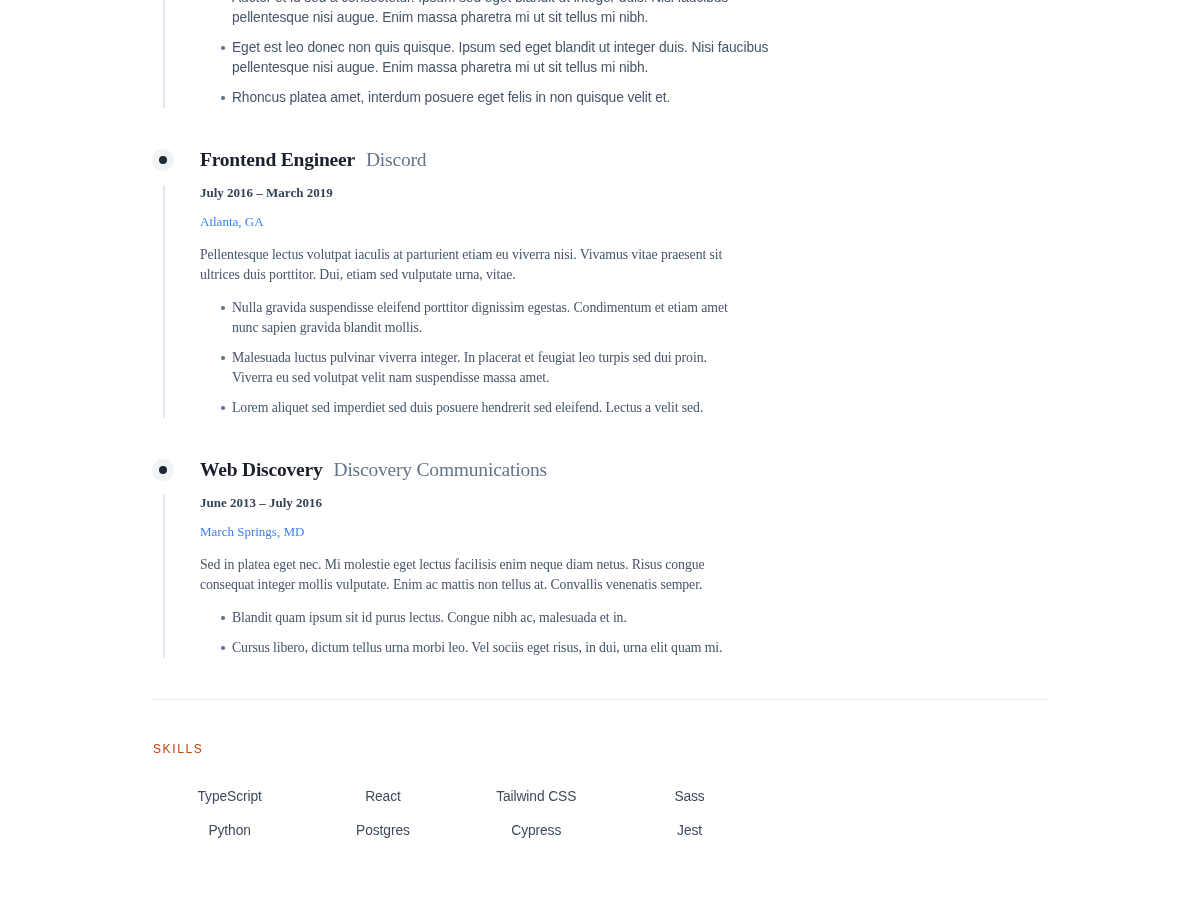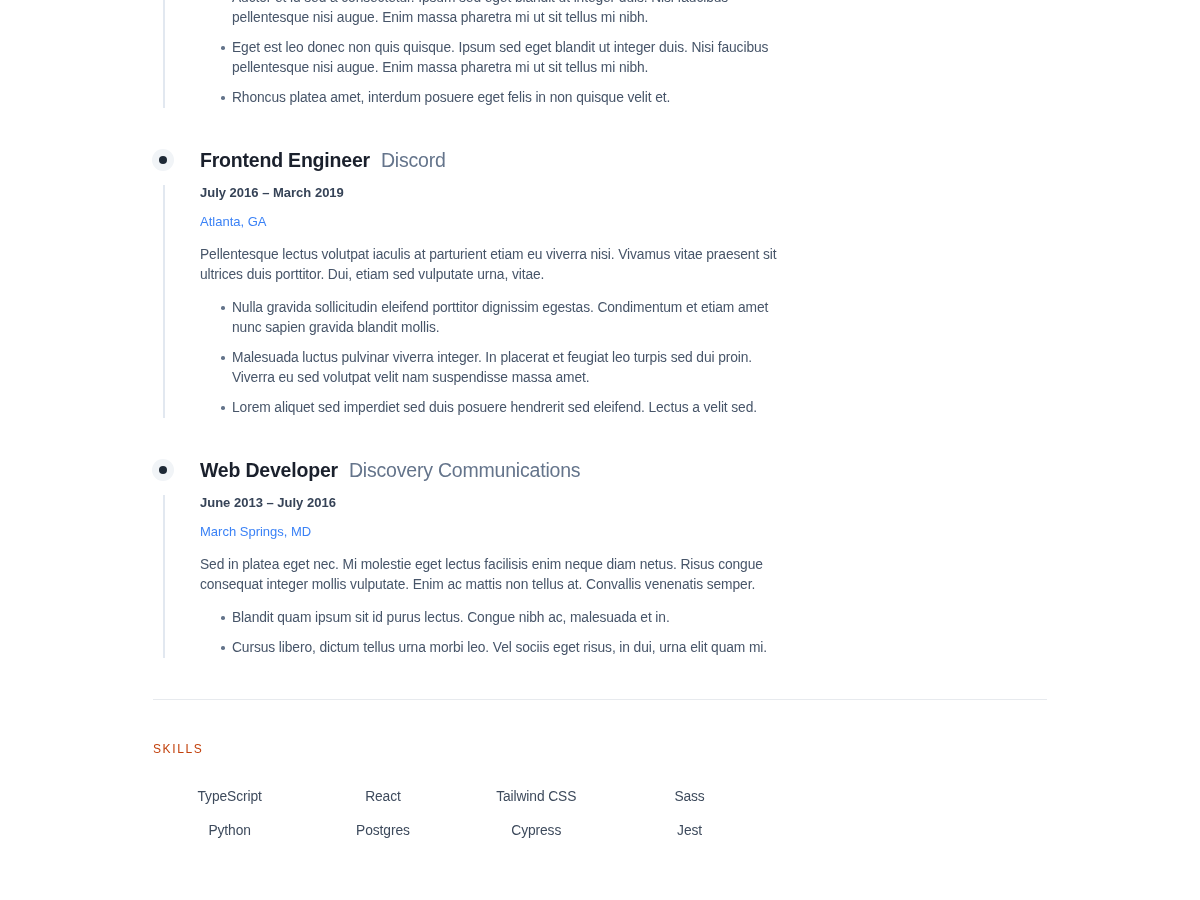--- a/index.html
+++ b/index.html
@@ -6,21 +6,21 @@
   html, body { width: 1200px; height: 900px; overflow: hidden; }
   body {
     background: #ffffff;
     font-family: "Liberation Sans", "DejaVu Sans", sans-serif;
     color: #475569;
   }
   .page { width: 894px; margin: 0 auto; position: relative; }
 
   
   .entry { position: relative; }
-  .entry + .entry, .entry + section .entry { margin-top: 0; }
+  .entry + .entry, .entry + section .entry { margin-top: 0; font-family: Liberation Serif, serif; }
   .entry { margin-bottom: 41px; }
   .entry--partial { margin-top: -12px; }
 
   .entry-head {
     position: relative;
     display: flex;
     align-items: center;
     padding-left: 47px;
     margin-bottom: 14px;
     min-height: 22px;
@@ -157,35 +157,35 @@
         <span class="company">Discord</span>
       </header>
       <div class="entry-body">
         <div class="meta">
           <span class="date-range">July 2016 – March 2019</span>
           <span class="location">Atlanta, GA</span>
         </div>
         <p class="summary">Pellentesque lectus volutpat iaculis at parturient etiam eu viverra nisi. Vivamus vitae praesent sit
 ultrices duis porttitor. Dui, etiam sed vulputate urna, vitae.</p>
         <ul class="bullets">
-          <li>Nulla gravida sollicitudin eleifend porttitor dignissim egestas. Condimentum et etiam amet
+          <li>Nulla gravida suspendisse eleifend porttitor dignissim egestas. Condimentum et etiam amet
 nunc sapien gravida blandit mollis.</li>
           <li>Malesuada luctus pulvinar viverra integer. In placerat et feugiat leo turpis sed dui proin.
 Viverra eu sed volutpat velit nam suspendisse massa amet.</li>
           <li>Lorem aliquet sed imperdiet sed duis posuere hendrerit sed eleifend. Lectus a velit sed.</li>
         </ul>
       </div>
     </article>
 
     <article class="entry">
       <header class="entry-head">
         <span class="marker">
             <span class="marker-dot"></span>
           </span>
-        <h3 class="job-title">Web Developer</h3>
+        <h3 class="job-title">Web Discovery</h3>
         <span class="company">Discovery Communications</span>
       </header>
       <div class="entry-body">
         <div class="meta">
           <span class="date-range">June 2013 – July 2016</span>
           <span class="location">March Springs, MD</span>
         </div>
         <p class="summary">Sed in platea eget nec. Mi molestie eget lectus facilisis enim neque diam netus. Risus congue
 consequat integer mollis vulputate. Enim ac mattis non tellus at. Convallis venenatis semper.</p>
         <ul class="bullets">

